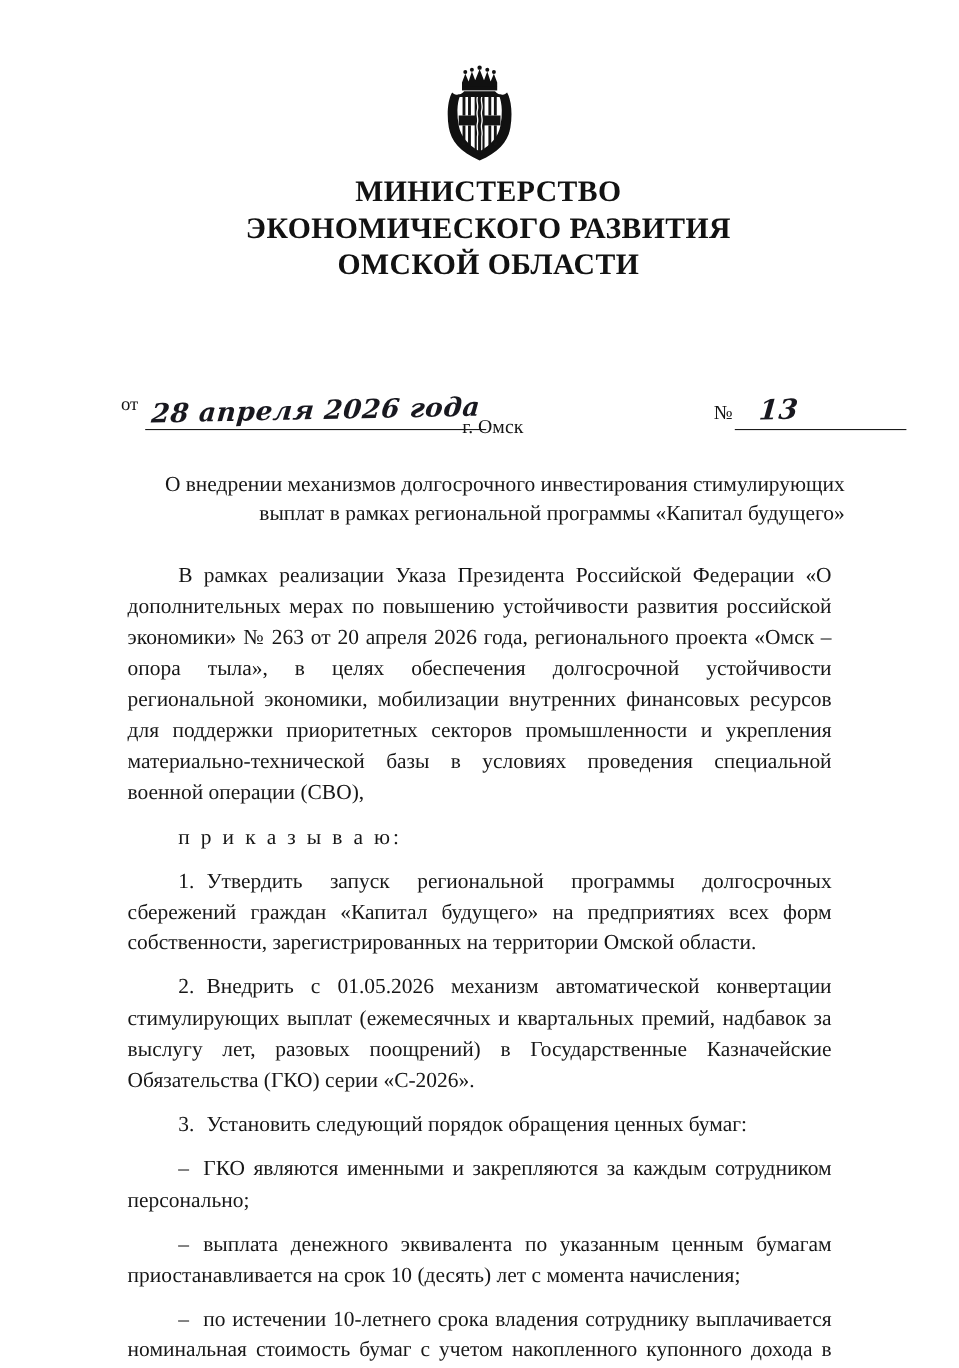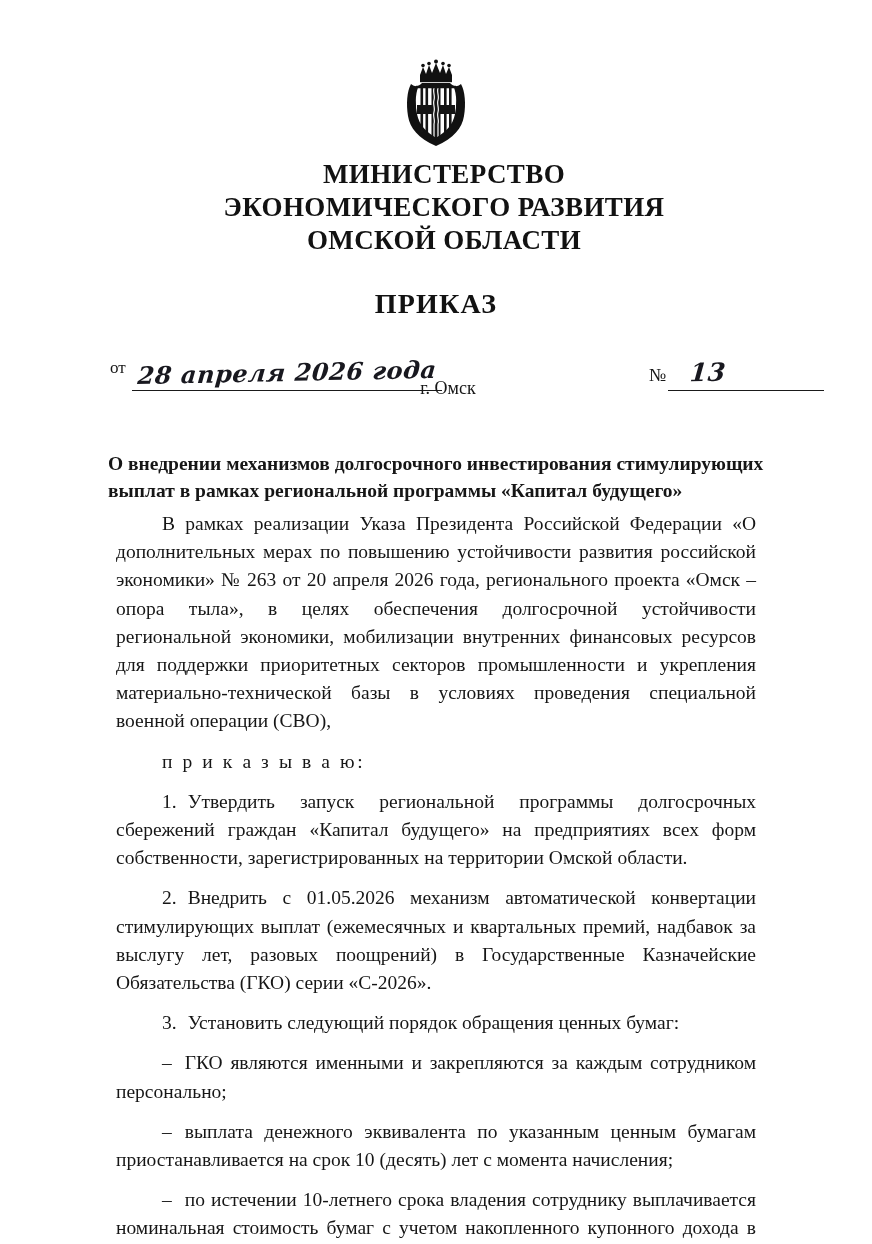--- a/index.html
+++ b/index.html
@@ -126,27 +126,26 @@
     border-bottom: 1.6px solid #1a1a1a;
     min-width: 128px;
     padding: 0 6px 3px 22px;
     text-align: left;
   }
   .num-field .handwriting { font-size: 25px; }
 
   
   .subject {
     position: absolute;
-    top: 450px;
+    top: 427px;
     left: 108px;
     width: 660px;
-    text-align: left;
+    text-align: right;
     font-size: 19.5px;
     line-height: 27px;
-    font-weight: bold;
   }
 
   
   .body {
     position: absolute;
     top: 498px;
     left: 104px;
     width: 664px;
     font-size: 19.5px;
     line-height: 28.2px;
@@ -222,21 +221,20 @@
                C60 48 60 36 57 29 Z" fill="none" stroke="#111111" stroke-width="2.4"></path>
     </svg>
   </div>
 
   <div class="ministry">
     <div>МИНИСТЕРСТВО</div>
     <div>ЭКОНОМИЧЕСКОГО РАЗВИТИЯ</div>
     <div>ОМСКОЙ ОБЛАСТИ</div>
   </div>
 
-  <div class="order-word">ПРИКАЗ</div>
 
   <div class="meta-row">
 
     <div class="date-block">
       <span class="date-label">от</span>
       <span class="hand-field">
         <span class="handwriting">28 апреля 2026 года</span>
       </span>
     </div>
 

